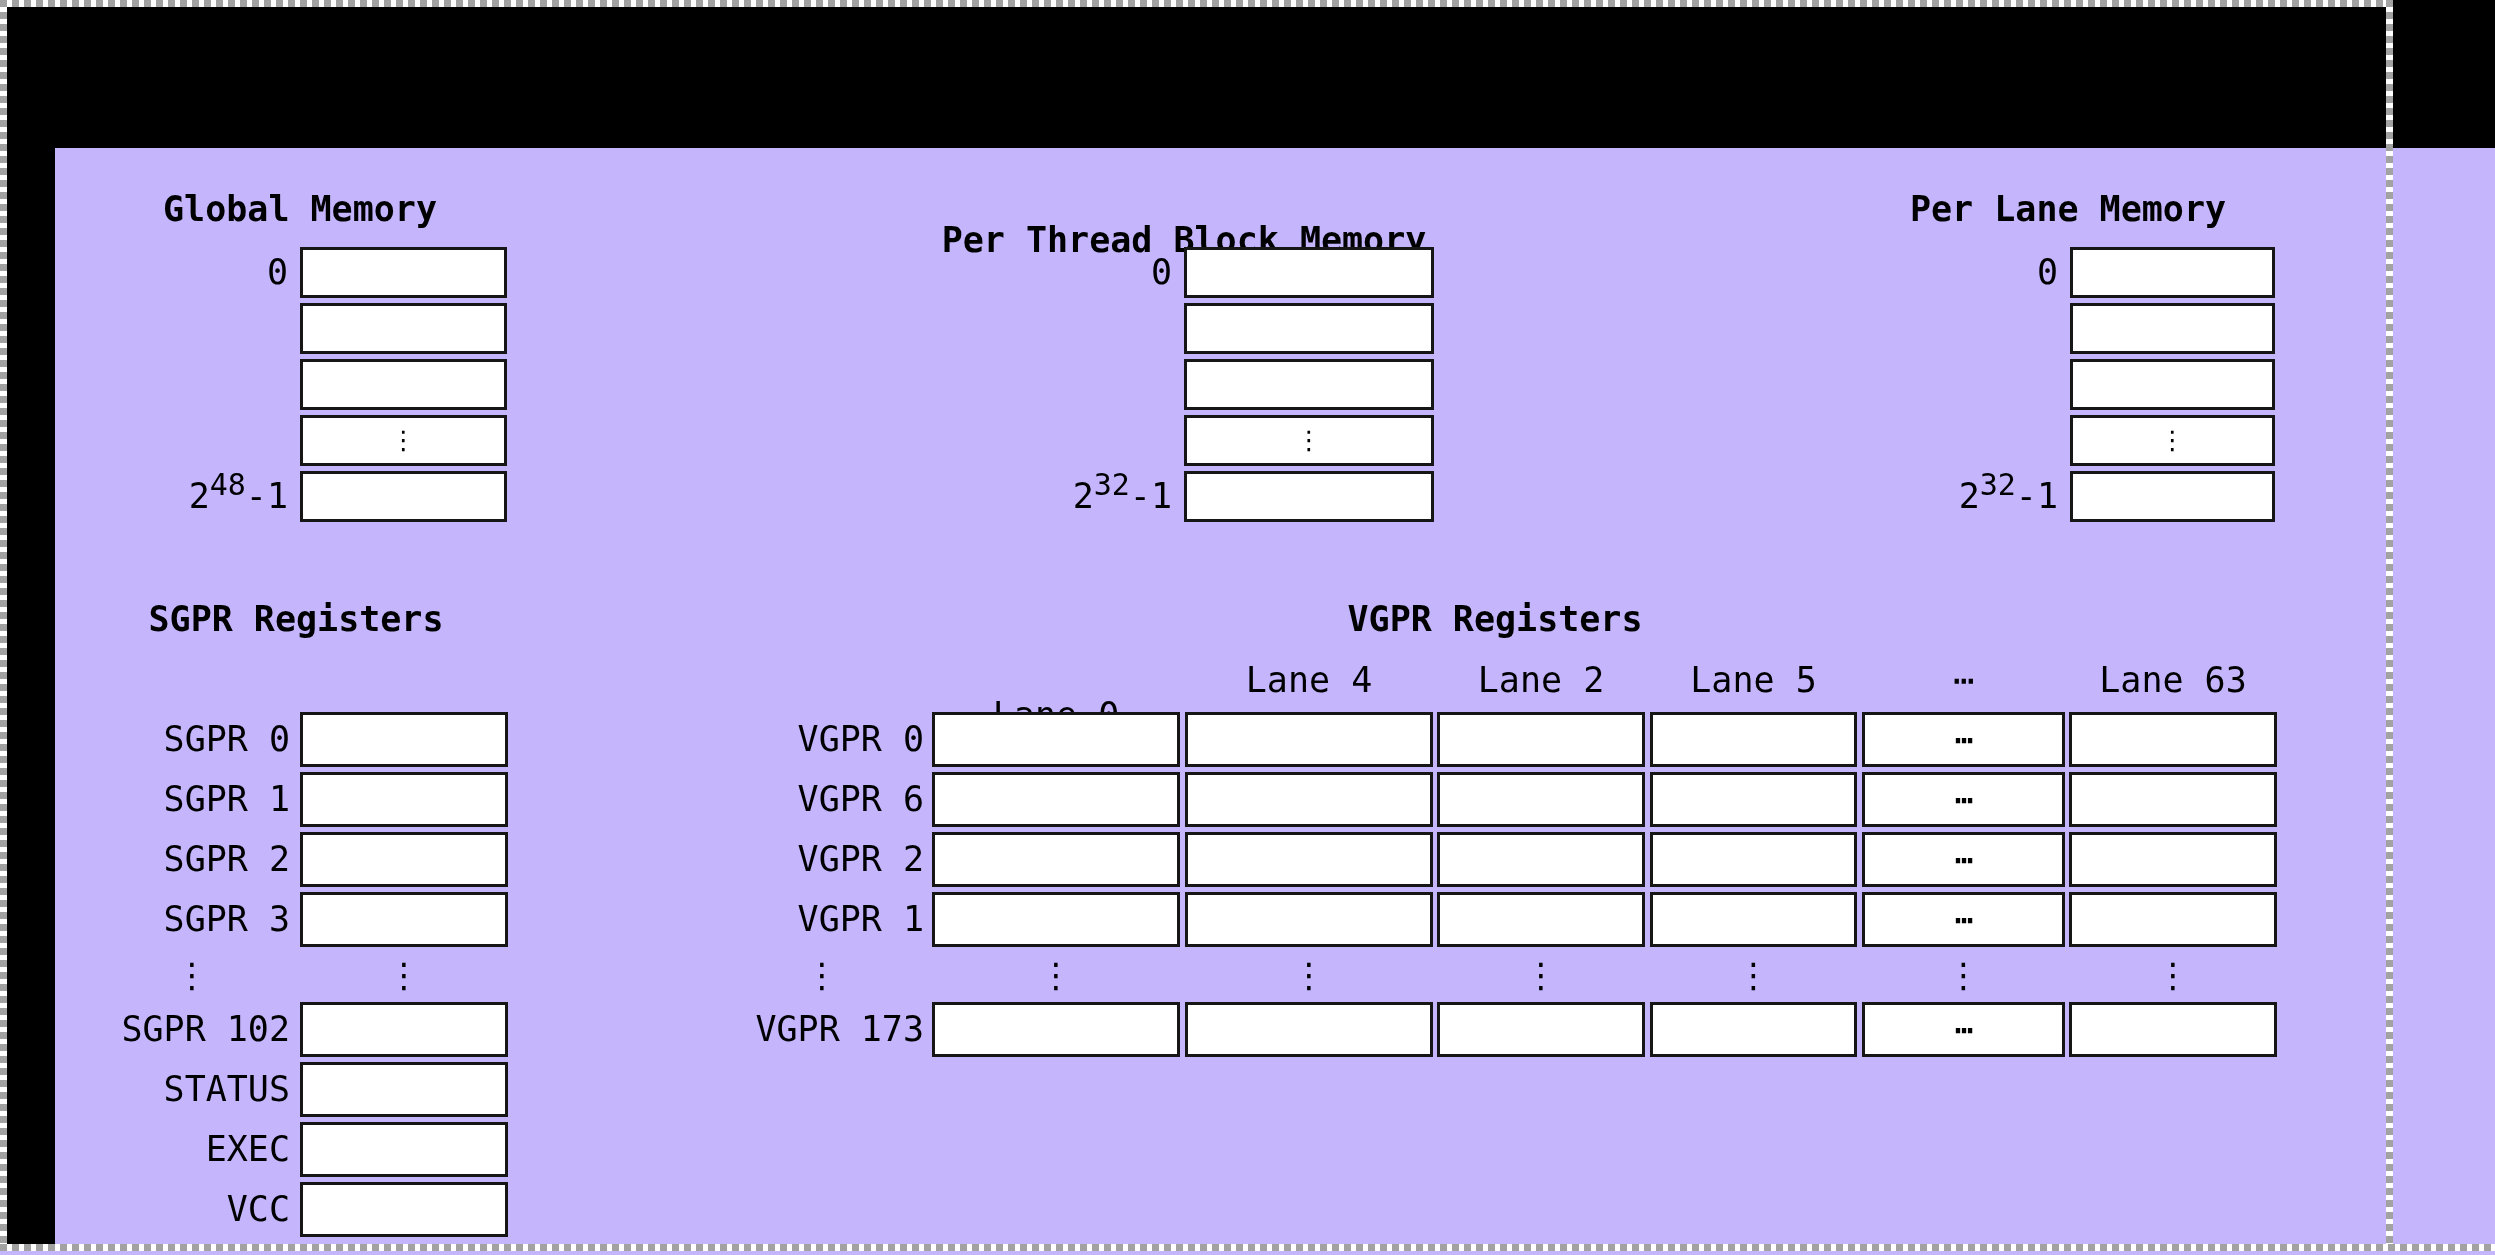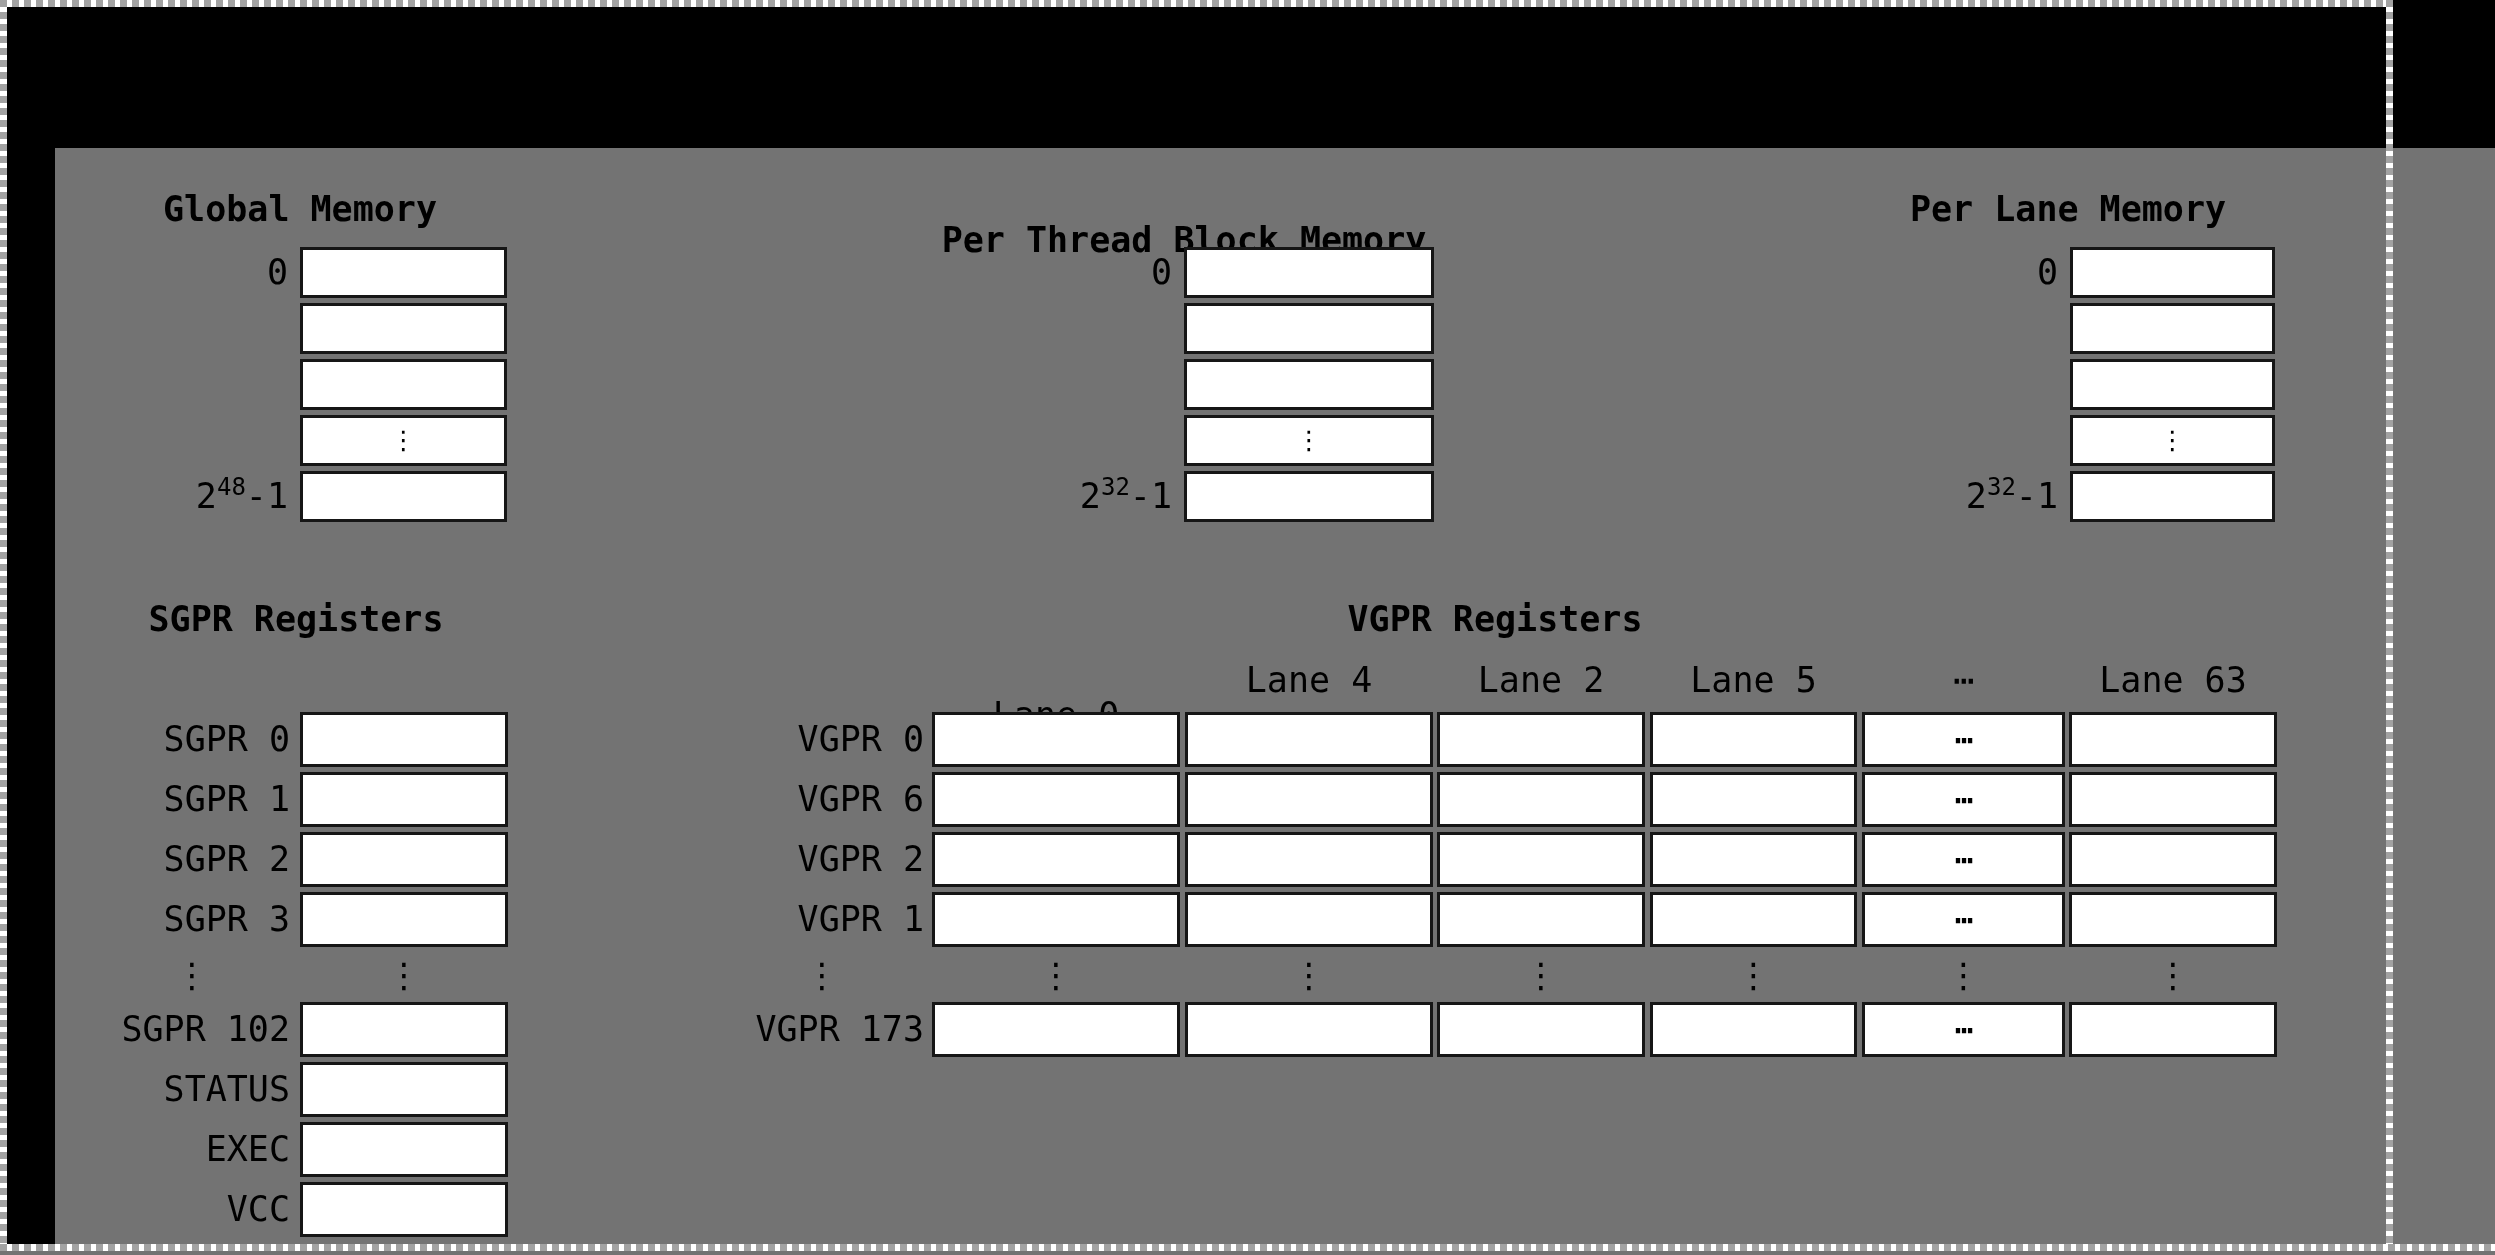--- a/index.html
+++ b/index.html
@@ -1,30 +1,30 @@
 <!DOCTYPE html>
 <html><head>
 <meta charset="utf-8">
 <style>
   html,body{margin:0;padding:0;background:#ffffff;}
   #canvas{
-    position:relative;width:2495px;height:1255px;background:#737373;overflow:hidden;
+    position:relative;width:2495px;height:1255px;background:#c4b5fd;overflow:hidden;
     font-family:"DejaVu Sans Mono","DejaVu Sans",monospace;color:#000;
   }
   .abs{position:absolute;}
   .black-band{background:#000;}
   
   .dash-h{height:7px;background:repeating-linear-gradient(90deg,#a2a2a2 0 7px,#ffffff 7px 12px);}
   .dash-v{width:7px;background:repeating-linear-gradient(180deg,#a2a2a2 0 7px,#ffffff 7px 12px);}
   
   .section-title{font-weight:bold;font-size:35px;line-height:38px;text-align:center;white-space:nowrap;}
   .cell{background:#fff;border:3px solid #161616;box-sizing:border-box;text-align:center;}
   .addr-label,.row-label{font-size:35px;text-align:right;white-space:nowrap;}
   .lane-header{font-size:35px;text-align:center;white-space:nowrap;}
-  .sup{font-size:24px;position:relative;top:-13px;margin-top:20px;}
+  .sup{font-size:30px;position:relative;top:-13px;margin-top:20px;}
   .vdots{font-size:34px;text-align:center;line-height:46px;}
   .cell-vdots{font-size:26px;}
   .cell-hdots{font-weight:bold;font-size:30px;letter-spacing:-1px;}
 </style>
 </head>
 <body>
 
 <div id="canvas">
 
   <div class="abs black-band" style="left:0;top:0;width:2495px;height:148px;"></div>

